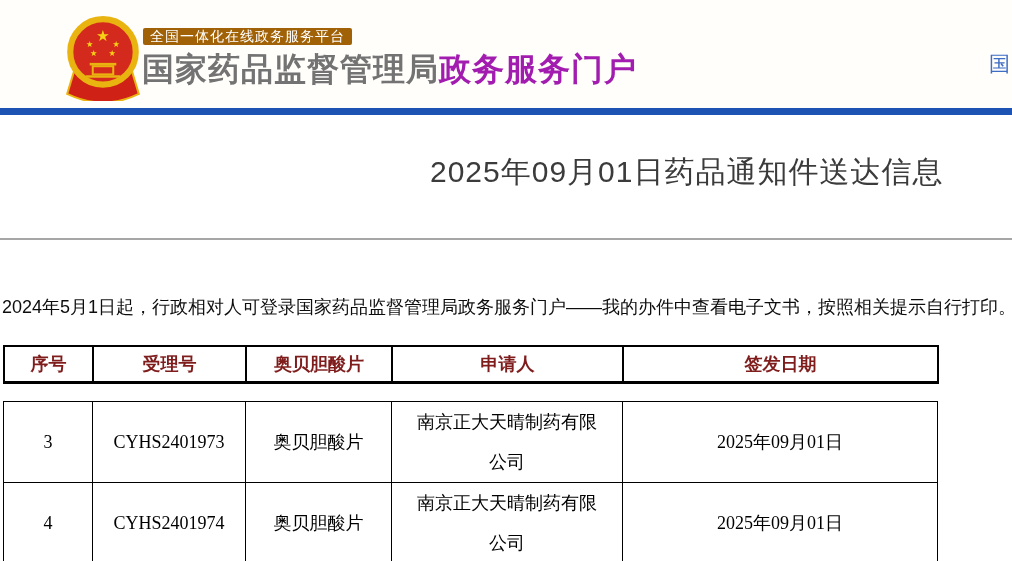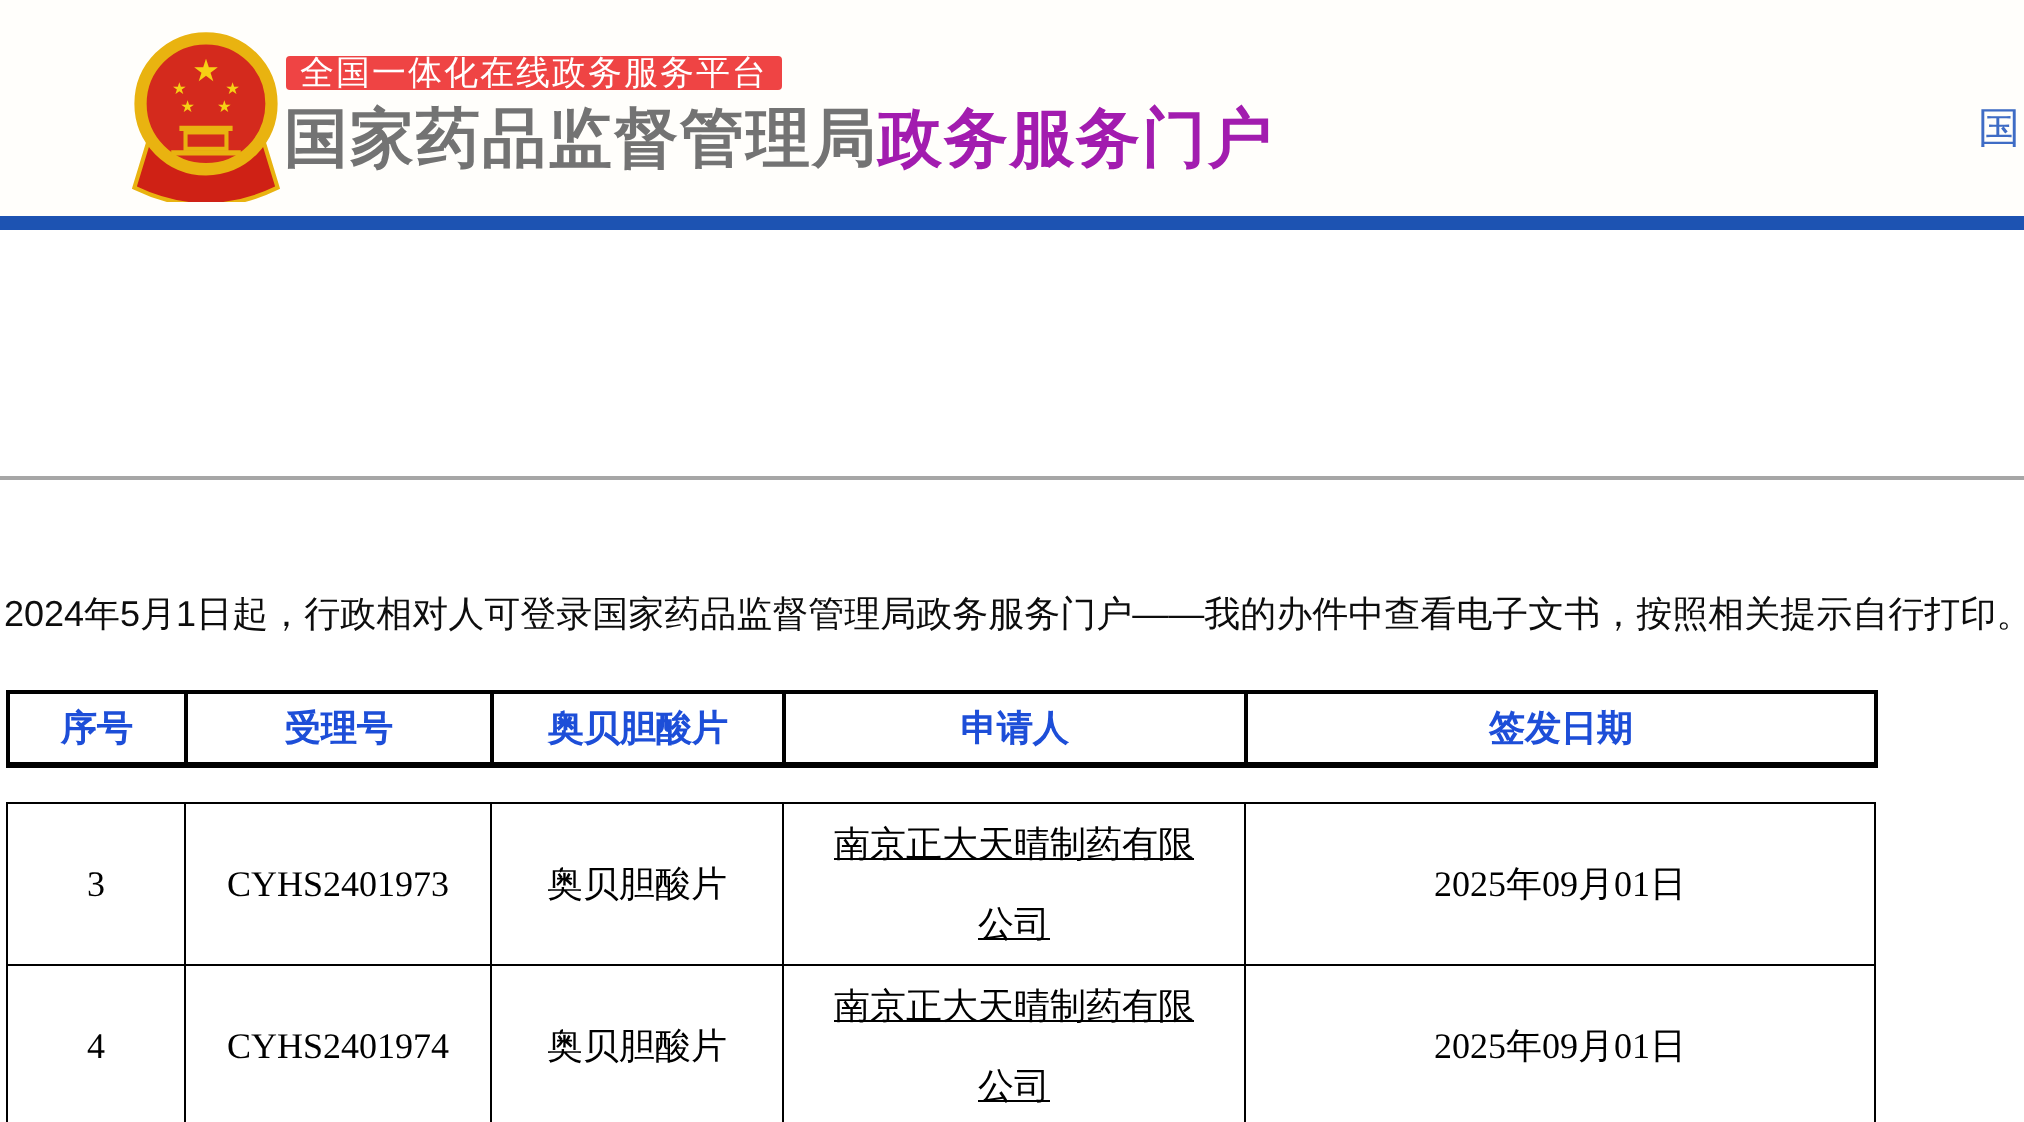--- a/index.html
+++ b/index.html
@@ -5,21 +5,21 @@
   html,body{margin:0;padding:0;background:#fff;}
   .app{
     position:relative;width:1012px;height:561px;background:#ffffff;
     overflow:hidden;font-family:"Liberation Sans", sans-serif;
   }
   
   .site-header{position:absolute;left:0;top:0;width:1012px;height:108px;background:#fffefb;}
   .emblem{position:absolute;left:63px;top:13px;width:80px;height:88px;}
   .badge{
     position:absolute;left:143px;top:28px;height:17px;line-height:17px;
-    background:#ef4444;color:#ffffff;font-size:17px;padding:0 7px;border-radius:2px;
+    background:#a16207;color:#ffffff;font-size:14px;padding:0 7px;border-radius:2px;
     letter-spacing:1px;white-space:nowrap;
   }
   .site-title{position:absolute;left:142px;top:48px;white-space:nowrap;font-weight:700;font-size:32px;letter-spacing:1px;cursor:pointer;}
   .site-title .primary{color:#737373;}
   .site-title .secondary{color:#a21caf;}
   .gov-link{position:absolute;right:2px;top:50px;color:#3f6cc5;font-size:21px;cursor:pointer;white-space:nowrap;}
   .blue-bar{position:absolute;left:0;top:108px;width:1012px;height:7px;background:#1d53b2;}
   
   .page-title{
     position:absolute;left:430px;top:152px;white-space:nowrap;
@@ -28,28 +28,28 @@
   .section-divider{position:absolute;left:0;top:238px;width:1012px;height:2px;background:#a6a6a6;}
   .notice{
     position:absolute;left:2px;top:295px;width:1010px;
     font-size:18px;color:#0d0d0d;white-space:nowrap;letter-spacing:0;
   }
   
   table{border-collapse:collapse;table-layout:fixed;}
   .head-table{position:absolute;left:3px;top:345px;width:934px;border:2px solid #000;border-bottom-width:3px;}
   .head-table th{
     border:2px solid #000;height:34px;text-align:center;vertical-align:middle;
-    font-family:"Liberation Sans", sans-serif;font-weight:700;font-size:18px;color:#1d4ed8;padding:0;
+    font-family:"Liberation Sans", sans-serif;font-weight:700;font-size:18px;color:#7f1d1d;padding:0;
   }
   .body-table{position:absolute;left:3px;top:401px;width:934px;border:1px solid #000;}
   .body-table td{
     border:1px solid #000;height:76px;text-align:center;vertical-align:middle;
     font-family:"Liberation Serif", serif;font-size:18px;color:#000;padding:0;
   }
-  .applicant-wrap{display:inline-block;width:192px;line-height:40px;text-align:center;text-decoration:underline;}
+  .applicant-wrap{display:inline-block;width:192px;line-height:40px;text-align:center;}
   .col-seq{width:89px;} .col-no{width:153px;} .col-drug{width:146px;} .col-app{width:231px;} .col-date{width:315px;}
 </style>
 </head>
 <body>
 
 <div class="app">
 
   <div class="site-header">
 
     <svg class="emblem" viewBox="0 0 78 86" aria-hidden="true">
@@ -73,20 +73,21 @@
 
     <div class="site-title">
       <span class="primary">国家药品监督管理局</span><span class="secondary">政务服务门户</span>
     </div>
 
     <div class="gov-link">国</div>
   </div>
 
   <div class="blue-bar"></div>
 
+  <div class="page-title">2025年09月01日药品通知件送达信息</div>
 
   <div class="section-divider"></div>
 
   <div class="notice">2024年5月1日起，行政相对人可登录国家药品监督管理局政务服务门户——我的办件中查看电子文书，按照相关提示自行打印。</div>
 
   <table class="head-table">
     <colgroup>
       <col class="col-seq">
         <col class="col-no">
         <col class="col-drug">

